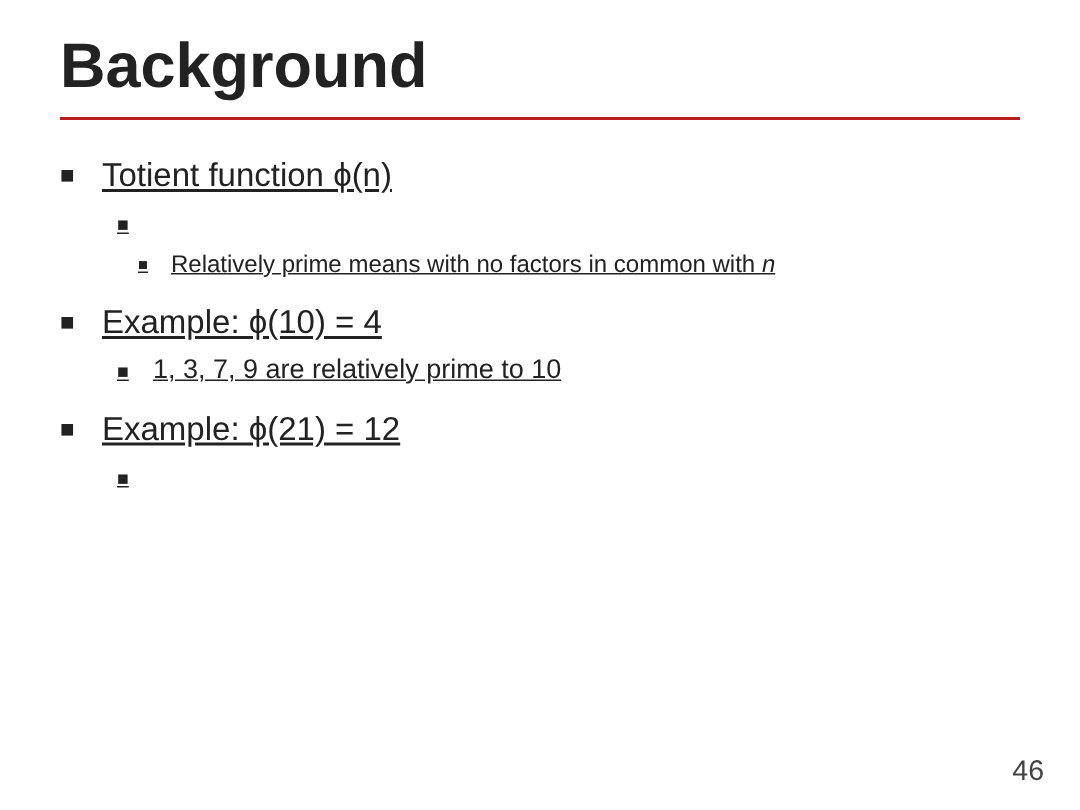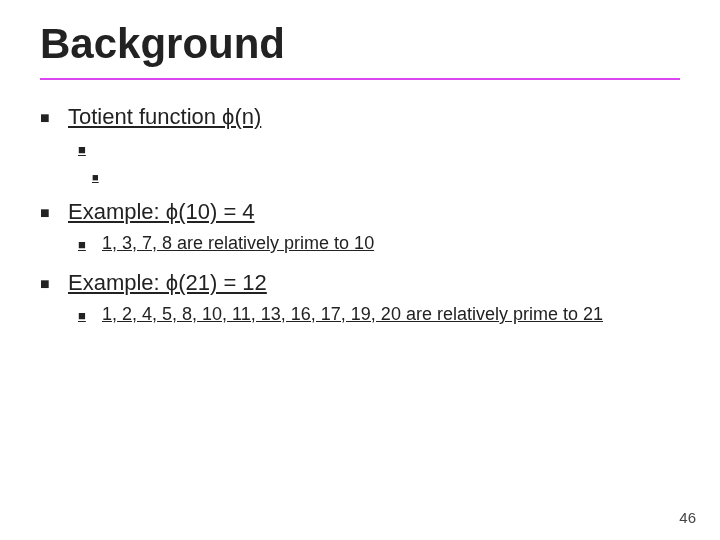--- a/index.html
+++ b/index.html
@@ -25,21 +25,21 @@
       display: flex;
       flex-direction: column;
     }
 
     .title {
       font-size: 42px;
       font-weight: bold;
       color: #222222;
       margin-bottom: 24px;
       padding-bottom: 10px;
-      border-bottom: 2px solid #d946ef;
+      border-bottom: 2px solid #b91c1c;
     }
 
     .content {
       flex: 1;
       display: flex;
       flex-direction: column;
       gap: 16px;
     }
 
     .bullet-l1 {
@@ -102,21 +102,21 @@
       margin-top: 3px;
       color: #222222;
       flex-shrink: 0;
       width: 12px;
     }
 
     .page-number {
       position: absolute;
       bottom: 14px;
       right: 24px;
-      font-size: 15px;
+      font-size: 19px;
       color: #444444;
     }
   </style>
 </head>
 <body>
 
 <div class="slide-container">
 
   <div class="title">Background</div>
 
@@ -125,46 +125,46 @@
     <div class="bullet-l1">
       <span class="bullet-l1-marker">■</span>
       <div class="bullet-l1-text">
         Totient function ϕ(n)
         <div class="sub-bullets">
           <div class="bullet-l2">
             <span class="bullet-l2-marker">■</span>
           </div>
           <div class="bullet-l3">
             <span class="bullet-l3-marker">■</span>
+            <span>Relatively prime means with no factors in common with <i>n</i></span>
           </div>
         </div>
       </div>
     </div>
 
     <div class="bullet-l1">
       <span class="bullet-l1-marker">■</span>
       <div class="bullet-l1-text">
         Example: ϕ(10) = 4
         <div class="sub-bullets">
           <div class="bullet-l2">
             <span class="bullet-l2-marker">■</span>
-            <span>1, 3, 7, 8 are relatively prime to 10</span>
+            <span>1, 3, 7, 9 are relatively prime to 10</span>
           </div>
         </div>
       </div>
     </div>
 
     <div class="bullet-l1">
       <span class="bullet-l1-marker">■</span>
       <div class="bullet-l1-text">
         Example: ϕ(21) = 12
         <div class="sub-bullets">
           <div class="bullet-l2">
             <span class="bullet-l2-marker">■</span>
-            <span>1, 2, 4, 5, 8, 10, 11, 13, 16, 17, 19, 20 are relatively prime to 21</span>
           </div>
         </div>
       </div>
     </div>
 
   </div>
 
 </div>
 
 <div class="page-number">46</div>

